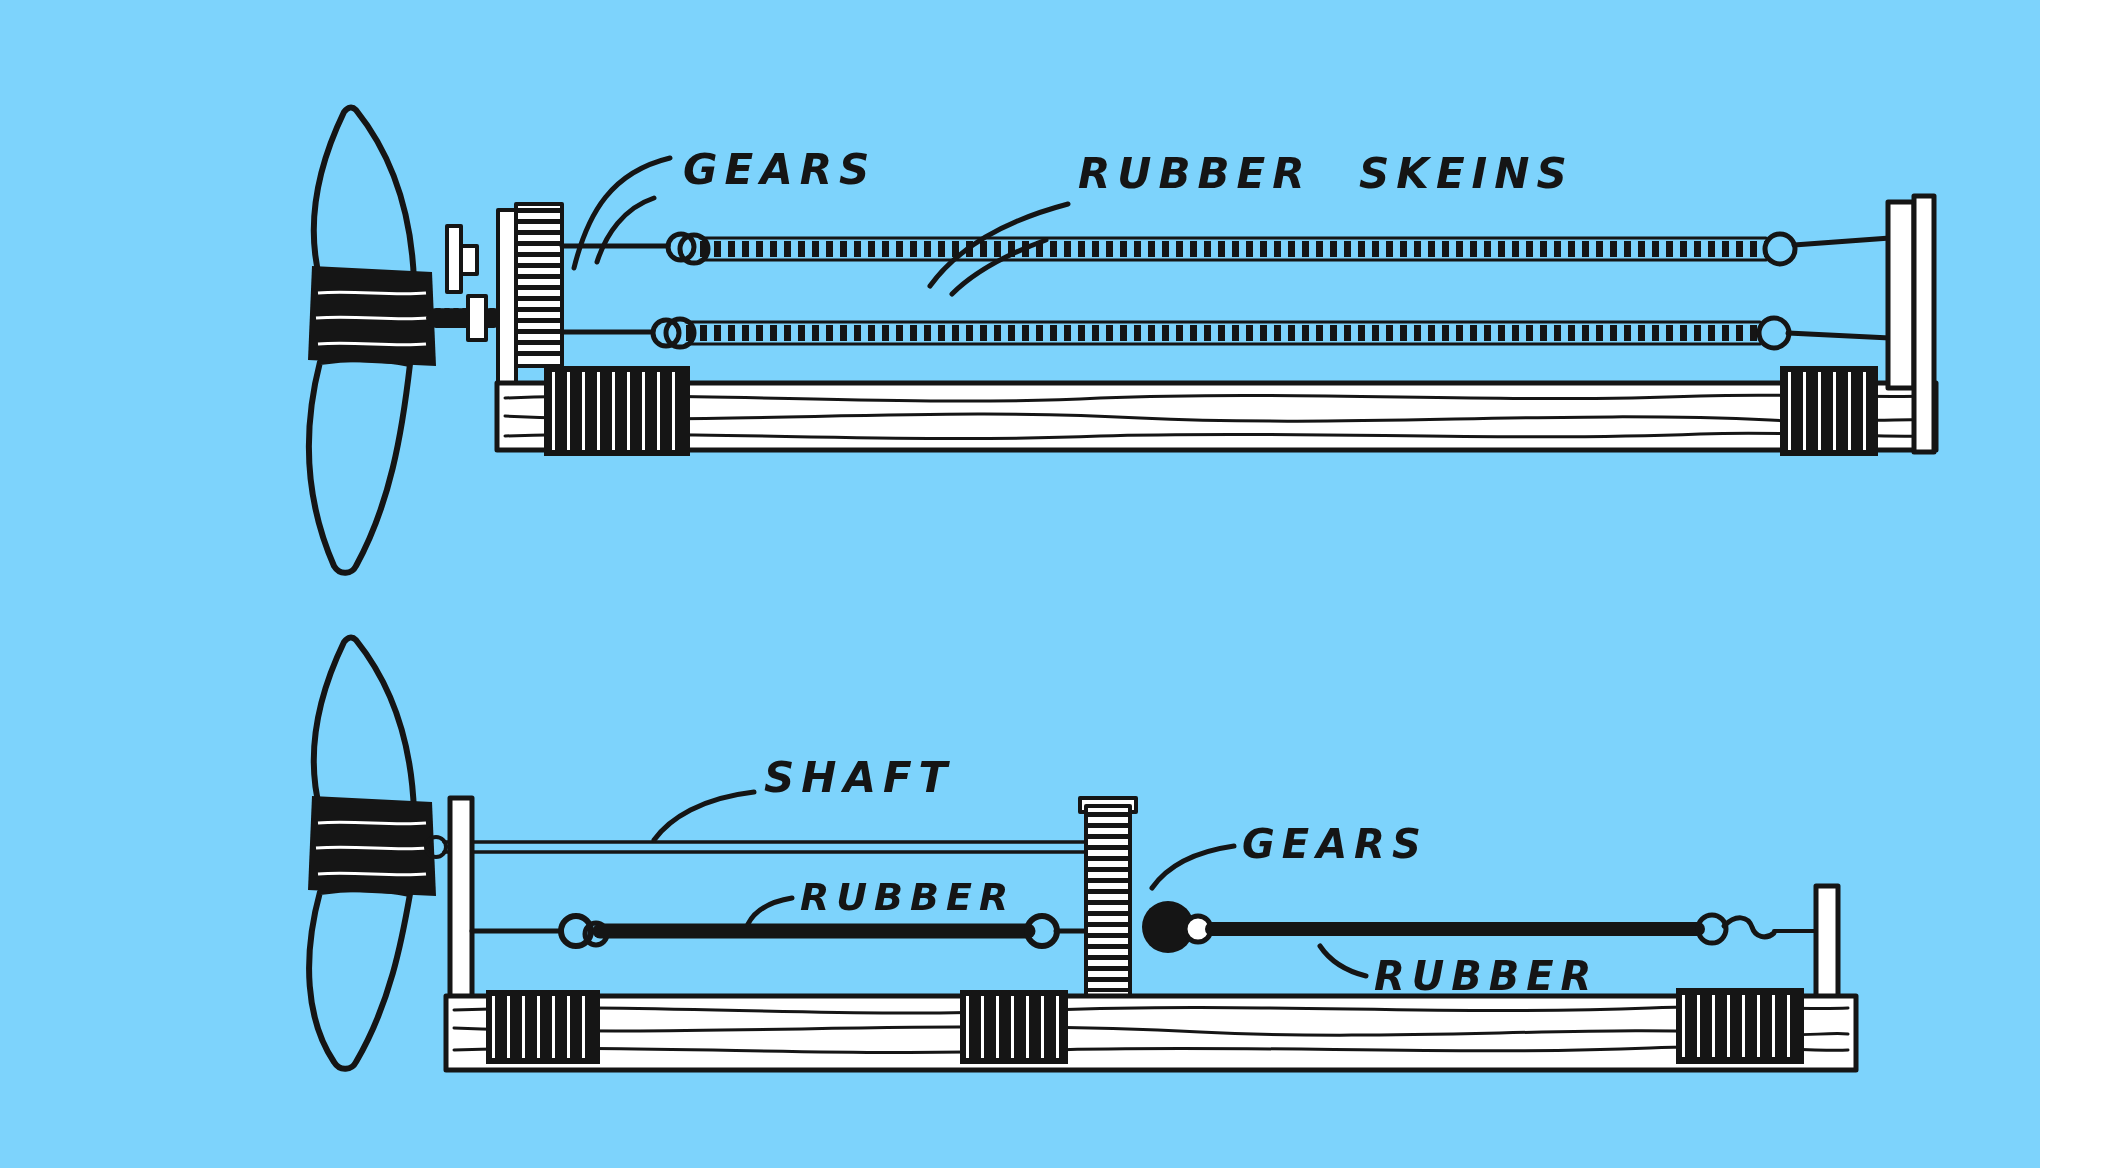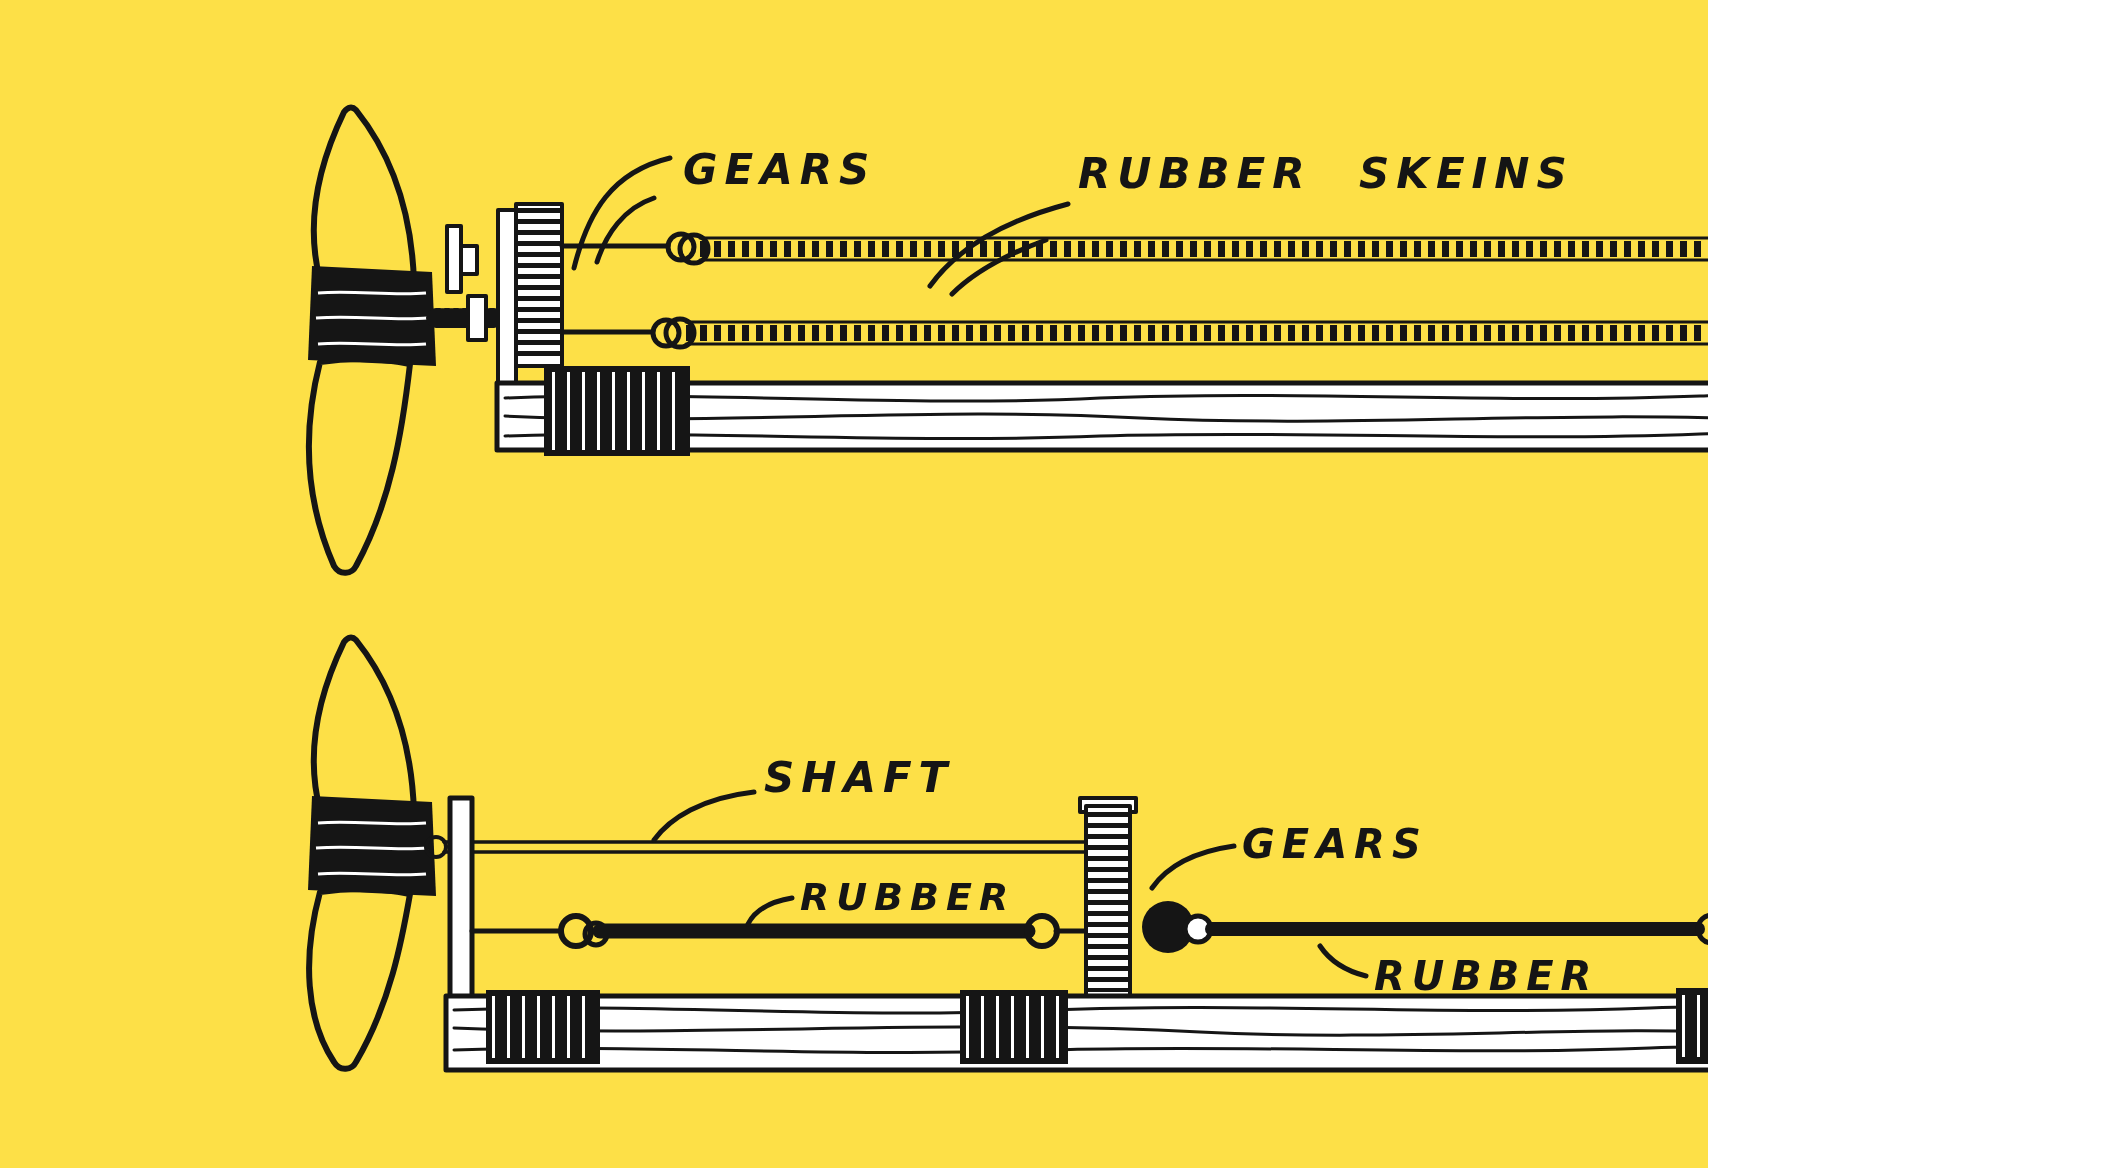--- a/index.html
+++ b/index.html
@@ -1,16 +1,16 @@
 <!DOCTYPE html>
 <html><head>
 <meta charset="utf-8">
 <style>
   html,body{margin:0;padding:0;background:#ffffff;}
-  .canvas{width:1708px;height:1168px;position:relative;background:#fde047;overflow:hidden;}
+  .canvas{width:2040px;height:1168px;position:relative;background:#7dd3fc;overflow:hidden;}
   svg{display:block;}
   .ln{stroke:#151515;fill:none;stroke-linecap:round;stroke-linejoin:round;}
   .ink{fill:#151515;stroke:none;}
   .paper{fill:#ffffff;}
   .wh{stroke:#ffffff;fill:none;stroke-linecap:butt;}
   .lbl{
     font-family:"DejaVu Sans","Liberation Sans",sans-serif;
     font-weight:700;font-style:italic;fill:#151515;letter-spacing:7px;
   }
 </style>

